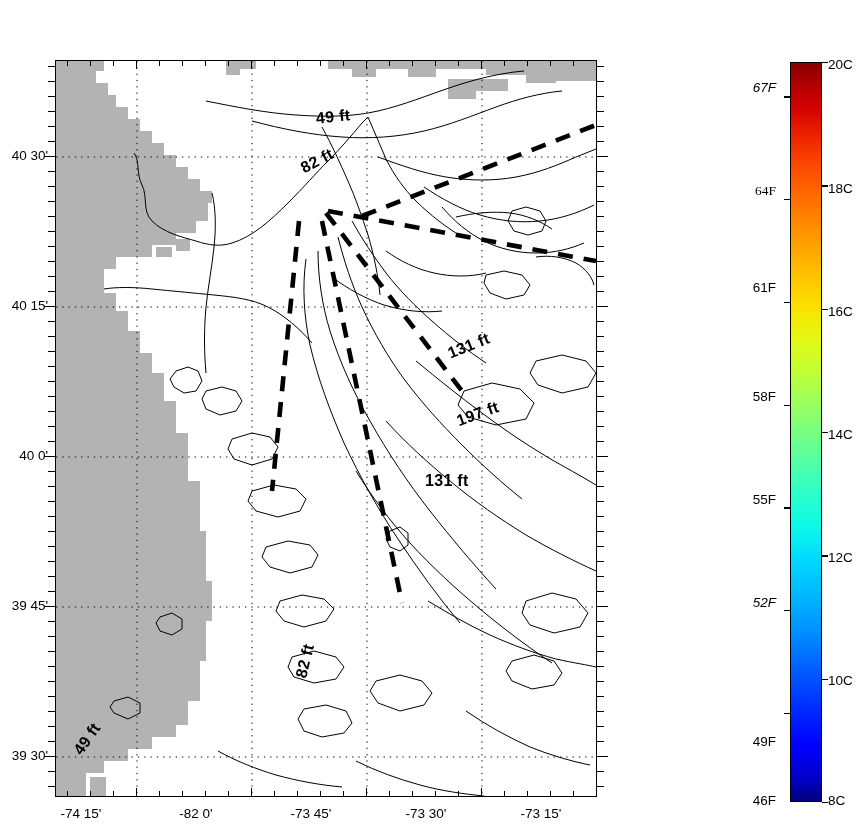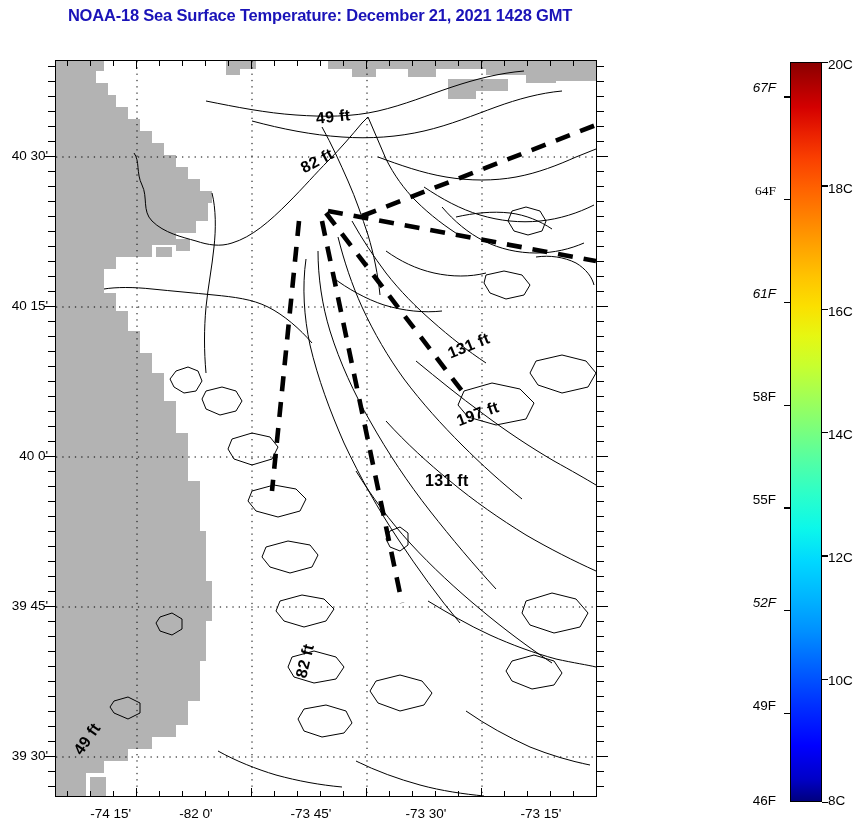--- a/index.html
+++ b/index.html
@@ -64,21 +64,20 @@
       #8b0000 100%);}
   .cb-tick{position:absolute;background:#000;height:1.3px;width:6px;}
   .cb-lab{position:absolute;color:#000;font-size:13.5px;white-space:nowrap;
           font-family:"Liberation Sans",sans-serif;}
   .cb-lab-l{text-align:right;}
 </style>
 </head>
 <body>
 
 <div id="title-block">
-  <div>NOAA-18 Sea Surface Temperature:  December 21, 2021 1428 GMT</div>
 </div>
 
 <div id="map-panel">
   <div id="map-clip">
     <svg id="map-svg" width="540" height="735" viewBox="0 0 540 735">
 
       <g>
         <path d="M0,0 L48,0 L48,10 L40,10 L40,22 L52,22 L52,34 L60,34 L60,46
                  L72,46 L72,58 L84,58 L84,70 L96,70 L96,82 L108,82 L108,94
                  L120,94 L120,106 L132,106 L132,118 L144,118 L144,130
@@ -366,44 +365,44 @@
     <div class="tick tk-s" style="left: 48px; top: 741px; width: 7px;"></div>
     <div class="tick tk-s" style="left: 597px; top: 741px; width: 7px;"></div>
     <div class="tick tk-s" style="left: 44px; top: 756px; width: 11px;"></div>
     <div class="tick tk-s" style="left: 597px; top: 756px; width: 11px;"></div>
     <div class="tick tk-s" style="left: 48px; top: 771px; width: 7px;"></div>
     <div class="tick tk-s" style="left: 597px; top: 771px; width: 7px;"></div>
     <div class="tick tk-s" style="left: 48px; top: 786px; width: 7px;"></div>
     <div class="tick tk-s" style="left: 597px; top: 786px; width: 7px;"></div>
   </div>
 
-<div class="axlabel xlab" style="left:31px;top:806px;width:100px;text-align:right;">-74 15'</div>
+<div class="axlabel xlab" style="left:31px;top:806px;width:100px;">-74 15'</div>
 <div class="axlabel xlab" style="left:146px;top:806px;width:100px;">-82 0'</div>
 <div class="axlabel xlab" style="left:261px;top:806px;width:100px;">-73 45'</div>
 <div class="axlabel xlab" style="left:376px;top:806px;width:100px;">-73 30'</div>
 <div class="axlabel xlab" style="left:491px;top:806px;width:100px;">-73 15'</div>
 
 <div class="axlabel ylab" style="left:-48px;top:148px;width:96px;">40 30'</div>
 <div class="axlabel ylab" style="left:-48px;top:298px;width:96px;">40 15'</div>
 <div class="axlabel ylab" style="left:-48px;top:448px;width:96px;">40 0'</div>
 <div class="axlabel ylab" style="left:-48px;top:598px;width:96px;">39 45'</div>
 <div class="axlabel ylab" style="left:-48px;top:748px;width:96px;">39 30'</div>
 
 <div id="cbar-wrap">
   <div id="cbar"></div>
 </div>
 <div id="cbar-ticks"></div>
 
 <div class="cb-lab cb-lab-l" style="left:676px;top:80px;width:100px;font-style:italic;">67F</div>
 <div class="cb-lab cb-lab-l" style="left:676px;top:183px;width:100px;font-family:Liberation Serif, serif;">64F</div>
-<div class="cb-lab cb-lab-l" style="left:676px;top:286px;width:100px;font-style:italic;">61F</div>
+<div class="cb-lab cb-lab-l" style="left:676px;top:280px;width:100px;">61F</div>
 <div class="cb-lab cb-lab-l" style="left:676px;top:389px;width:100px;">58F</div>
 <div class="cb-lab cb-lab-l" style="left:676px;top:492px;width:100px;">55F</div>
 <div class="cb-lab cb-lab-l" style="left:676px;top:595px;width:100px;font-style:italic;">52F</div>
-<div class="cb-lab cb-lab-l" style="left:676px;top:698px;width:100px;">49F</div>
+<div class="cb-lab cb-lab-l" style="left:676px;top:734px;width:100px;">49F</div>
 <div class="cb-lab cb-lab-l" style="left:676px;top:793px;width:100px;">46F</div>
 
 <div class="cb-lab" style="left:828px;top:57px;">20C</div>
 <div class="cb-lab" style="left:828px;top:181px;">18C</div>
 <div class="cb-lab" style="left:828px;top:304px;">16C</div>
 <div class="cb-lab" style="left:828px;top:427px;">14C</div>
 <div class="cb-lab" style="left:828px;top:550px;">12C</div>
 <div class="cb-lab" style="left:828px;top:673px;">10C</div>
 <div class="cb-lab" style="left:828px;top:793px;">8C</div>
 

